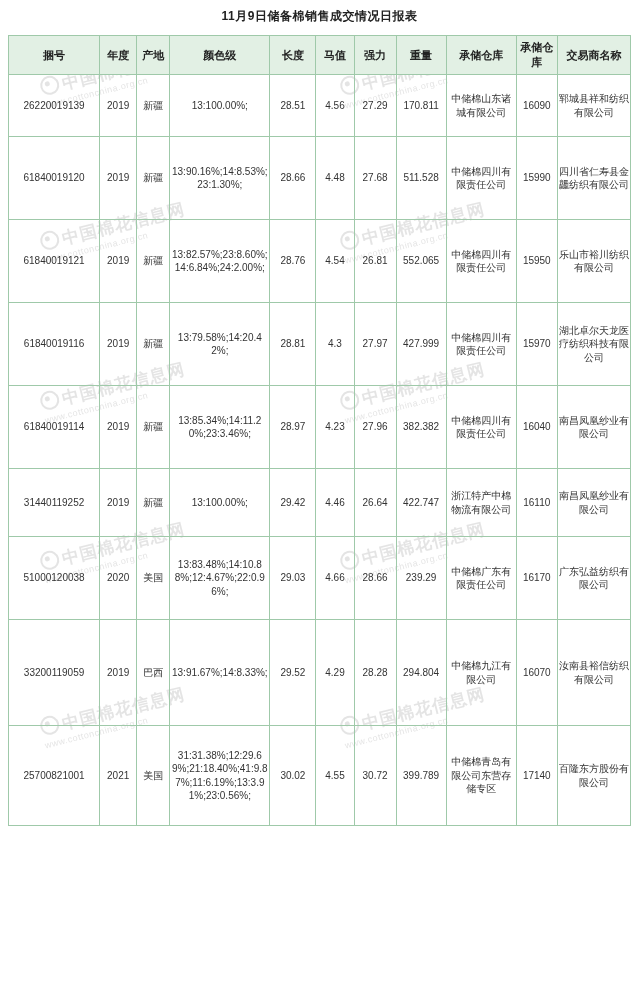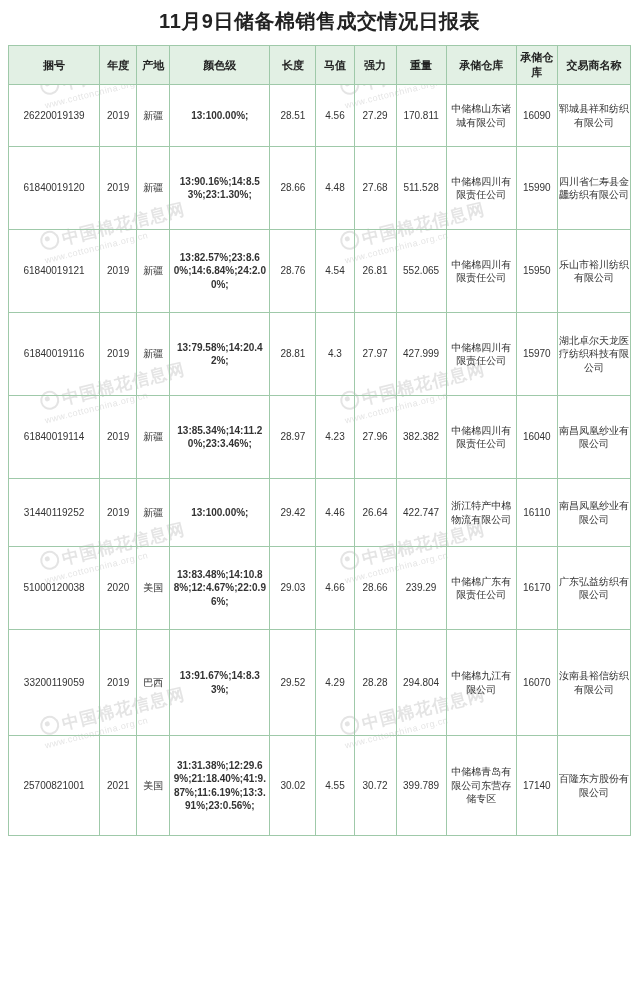--- a/index.html
+++ b/index.html
@@ -15,21 +15,21 @@
     overflow: hidden;
   }
   .page {
     position: relative;
     width: 639px;
     padding: 0;
     box-sizing: border-box;
   }
   .title {
     text-align: center;
-    font-size: 20px;
+    font-size: 12px;
     font-weight: bold;
     color: #222;
     padding: 8px 0 10px 0;
     letter-spacing: 0.5px;
   }
   table.report {
     border-collapse: collapse;
     width: 623px;
     margin: 0 8px;
     table-layout: fixed;
@@ -58,21 +58,20 @@
   }
   td.num {
     font-size: 10.5px;
   }
   td.color-grade {
     font-size: 9.5px;
     text-align: left;
     padding-left: 4px;
     padding-right: 3px;
     line-height: 1.45;
-    font-weight: bold;
   }
   td.warehouse, td.trader {
     font-size: 10px;
     line-height: 1.5;
   }
   
   .wm-layer {
     position: absolute;
     inset: 0;
     z-index: 1;

